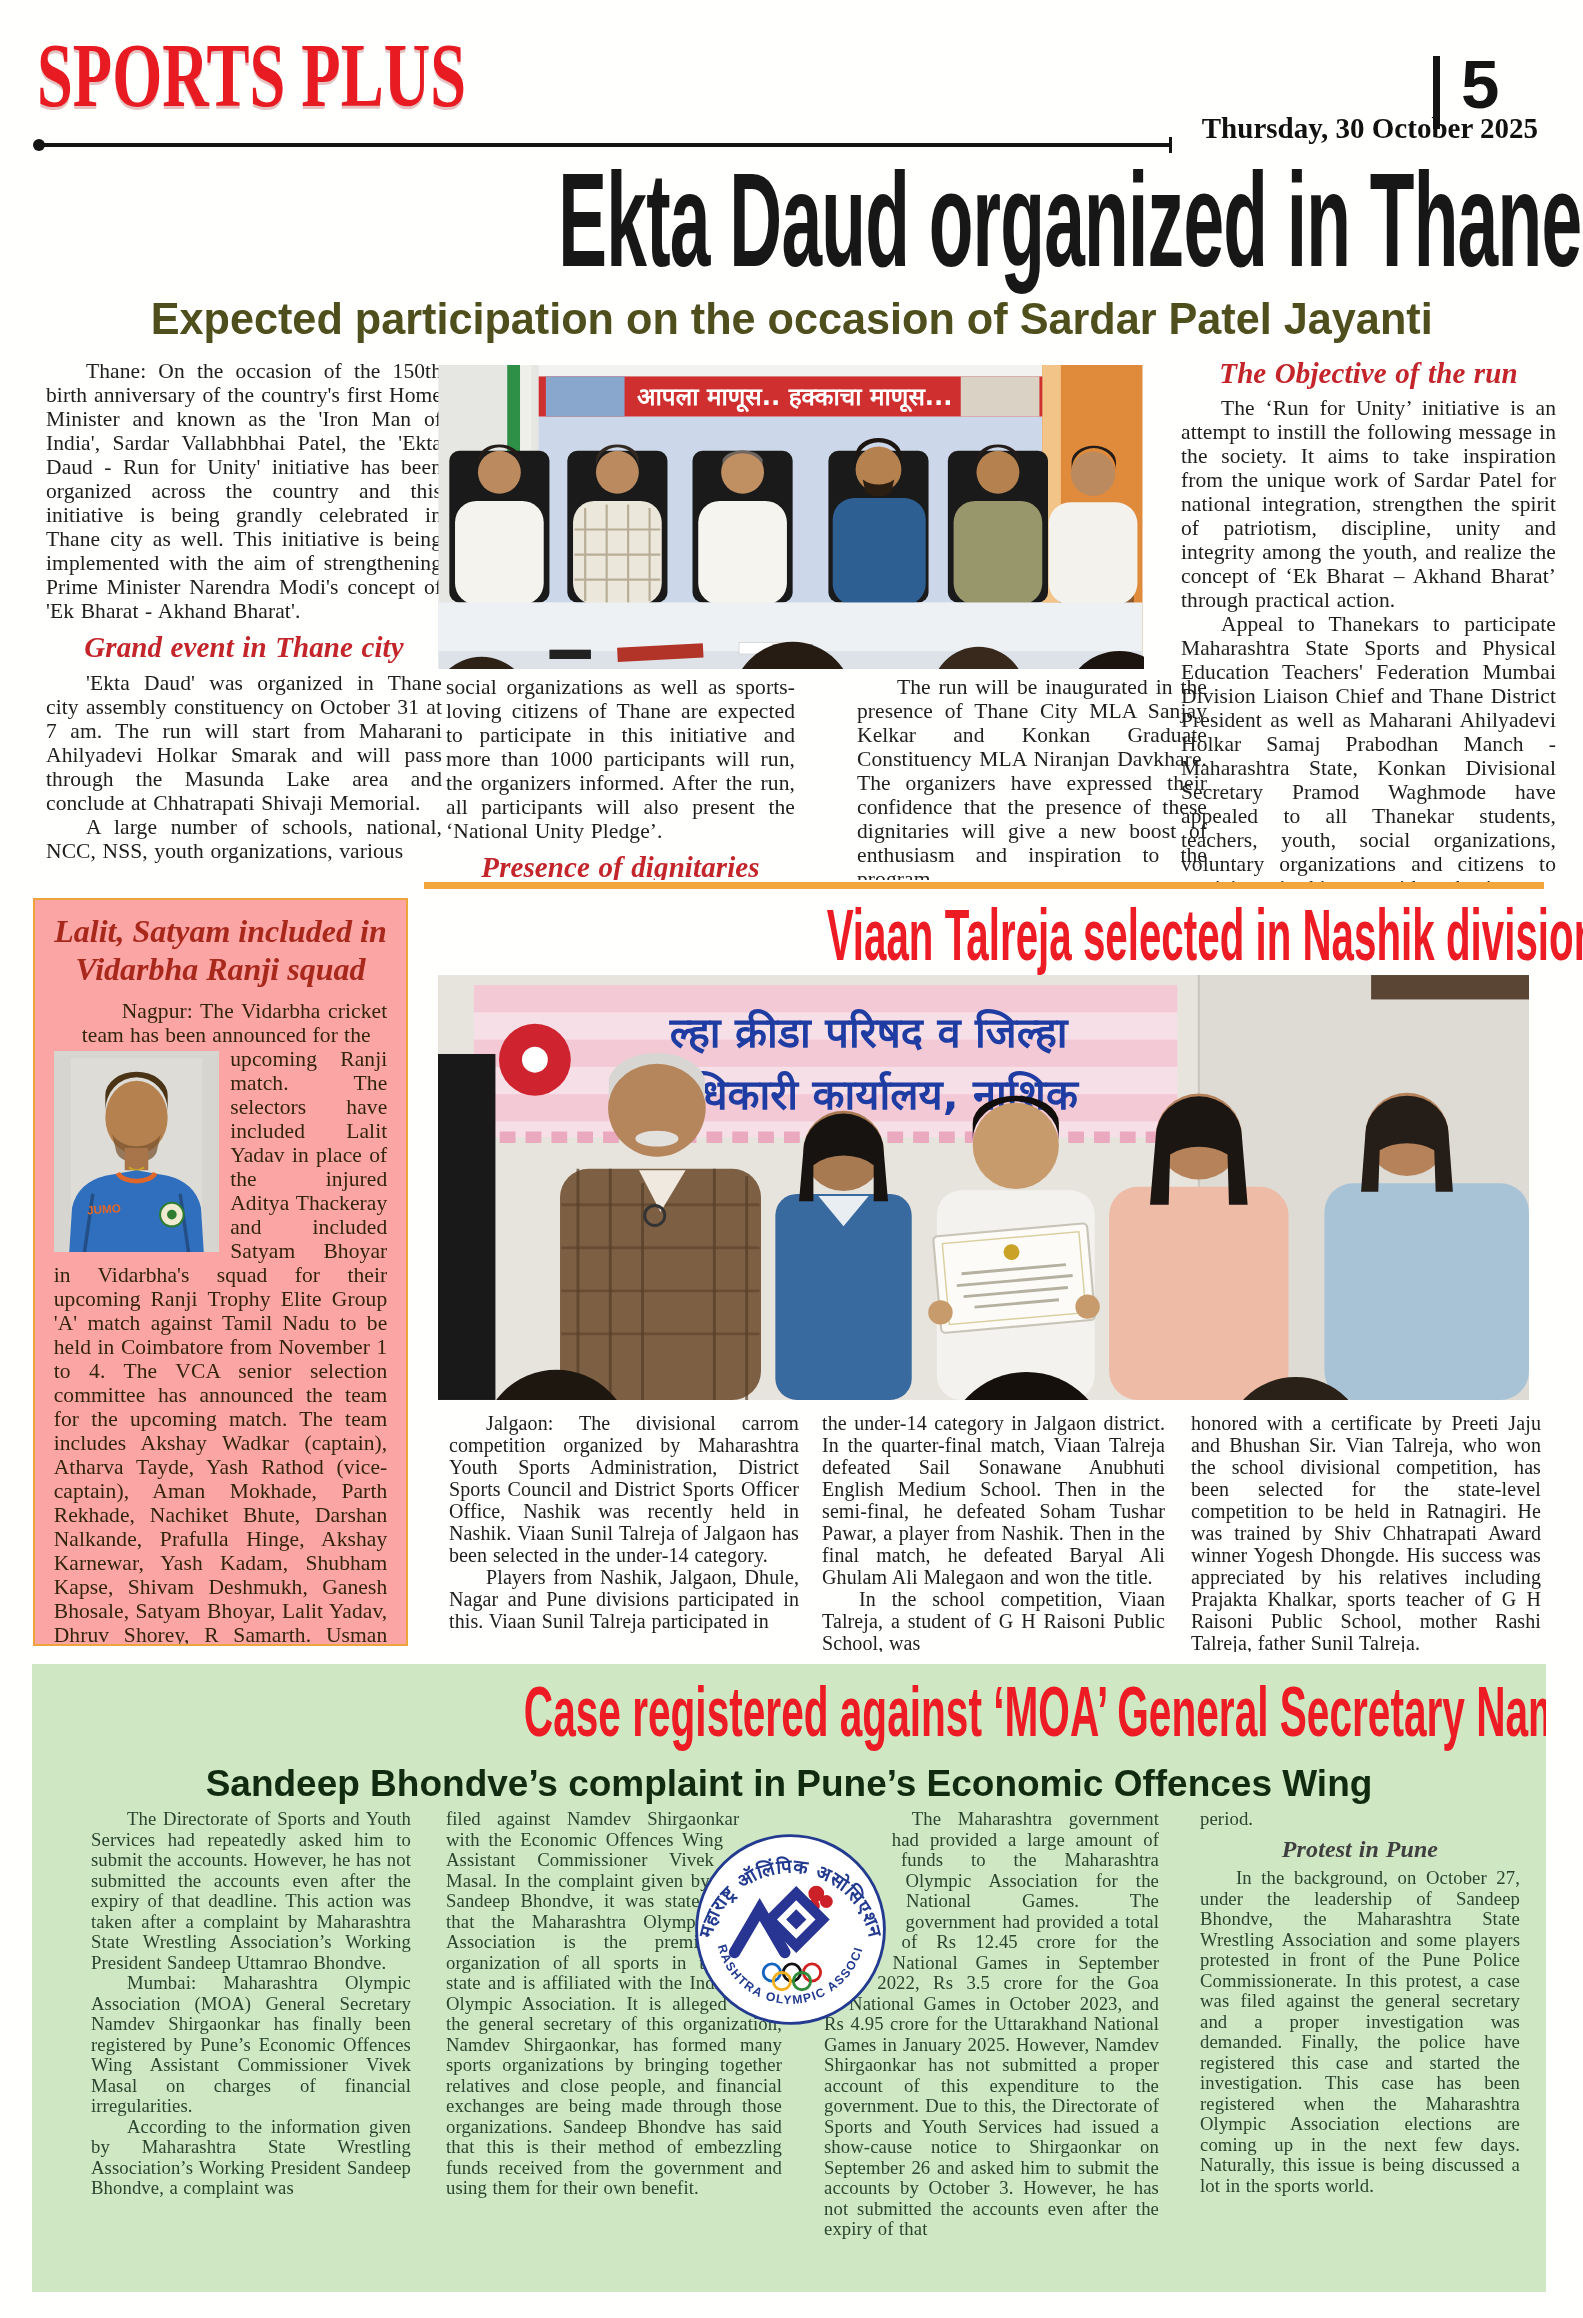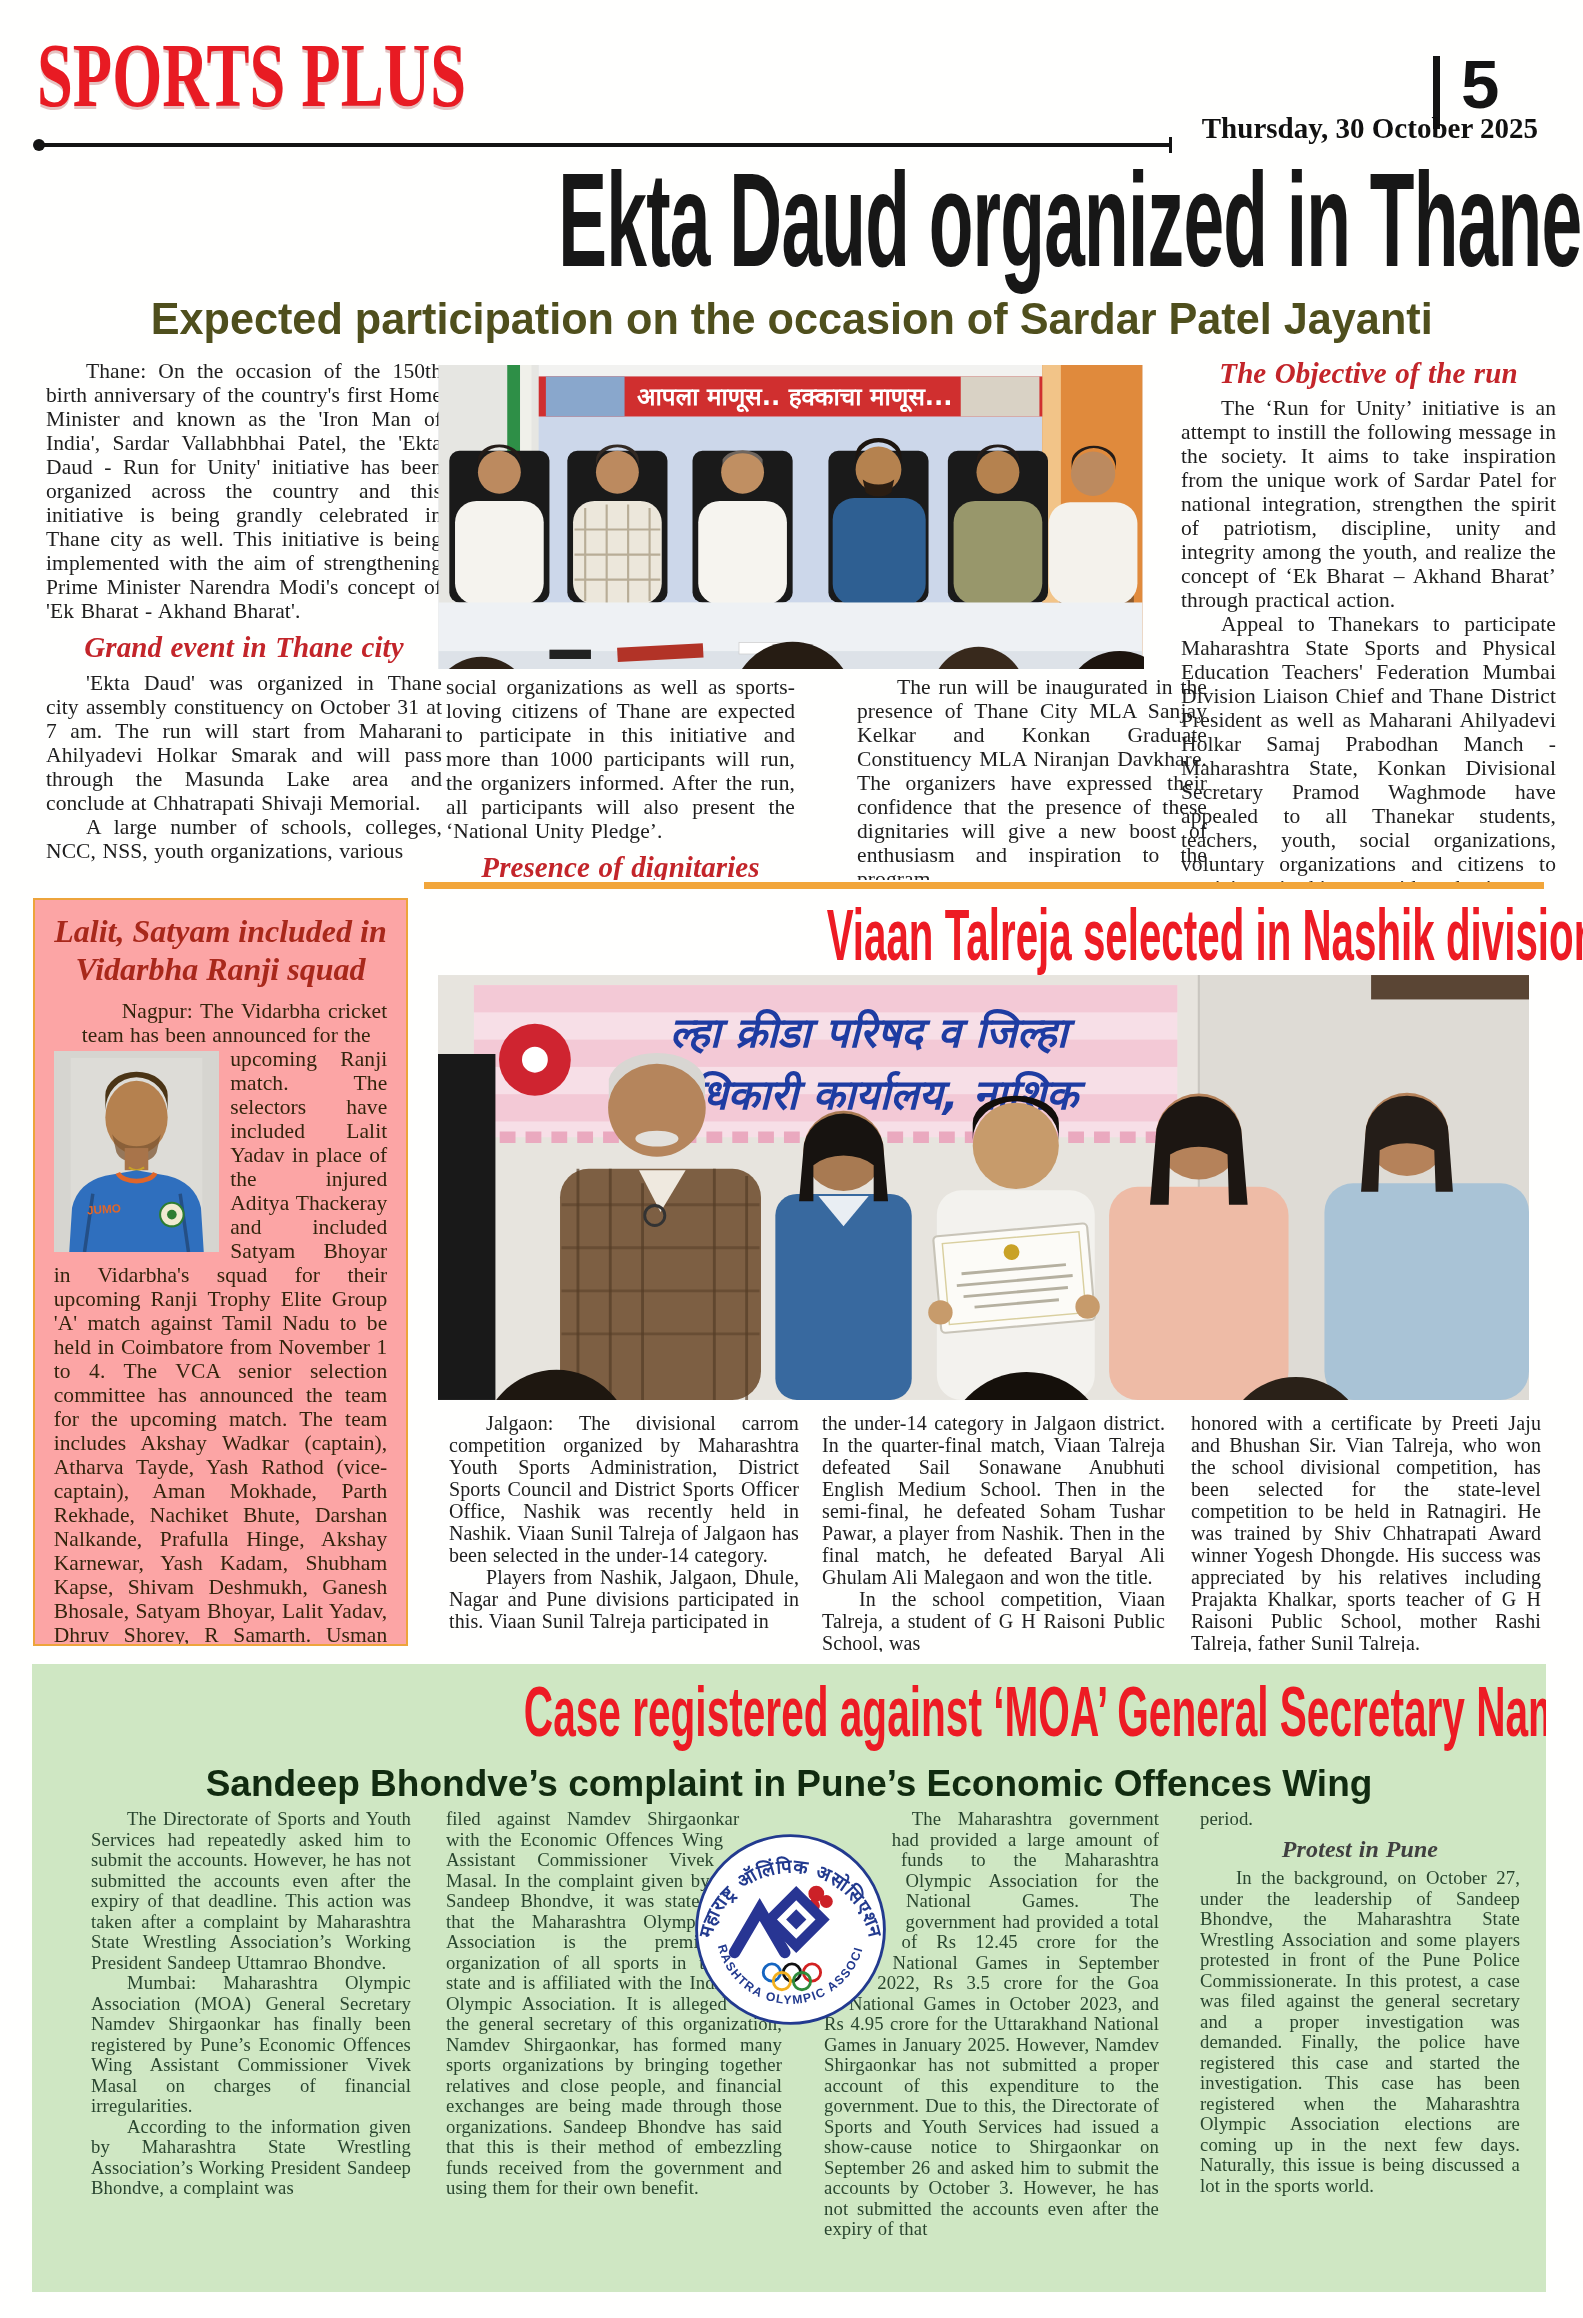--- a/index.html
+++ b/index.html
@@ -62,21 +62,21 @@
   }
   .t-col1 { left:34px;  top:359px; width:396px;  height:524px; }
   .t-col2 { left:434px; top:675px; width:349px;  height:205px; }
   .t-col3 { left:845px;top:675px; width:350px;  height:205px; }
   .t-col4 { left:1169px;top:356px; width:375px;  height:527px; }
   .t-col4 .sec-head { margin-top:0; }
   
   .photo { position:absolute; overflow:hidden; }
   .photo svg { display:block; }
   .photo-dais  { left:437px; top:365px;  width:707px;  height:304px; }
-  .photo-carrom{ left:438px; top:975px; width:1091px; height:425px;font-style:italic; }
+  .photo-carrom{ left:438px; top:975px; width:1091px; height:425px; }
   
   .orange-rule { position:absolute; left:424px; top:882px; width:1120px; height:7.2px; background:#f2a63b; }
   .ranji-box {
     position:absolute; left:33px; top:898px; width:375px; height:748px;
     background:#fca5a5; border:2.9px solid #eda43b; padding:13px 18.7px; overflow:hidden;
   }
   .ranji-head {
     font-family:"Liberation Serif", serif; font-style:italic; font-weight:bold;
     font-size:32px; line-height:1.18; color:#a8281b; text-align:center; margin-bottom:10px;
   }
@@ -140,21 +140,21 @@
     <span class="squeeze">Ekta Daud organized in Thane on Friday</span>
   </div>
   <div class="lead-subhead">
     <span class="squeeze">Expected participation on the occasion of Sardar Patel Jayanti</span>
   </div>
 
   <div class="col t-col t-col1">
     <p>Thane: On the occasion of the 150th birth anniversary of the country's first Home Minister and known as the 'Iron Man of India', Sardar Vallabhbhai Patel, the 'Ekta Daud - Run for Unity' initiative has been organized across the country and this initiative is being grandly celebrated in Thane city as well. This initiative is being implemented with the aim of strengthening Prime Minister Narendra Modi's concept of 'Ek Bharat - Akhand Bharat'.</p>
     <div class="sec-head">Grand event in Thane city</div>
     <p>'Ekta Daud' was organized in Thane city assembly constituency on October 31 at 7 am. The run will start from Maharani Ahilyadevi Holkar Smarak and will pass through the Masunda Lake area and conclude at Chhatrapati Shivaji Memorial.</p>
-    <p>A large number of schools, colleges, NCC, NSS, youth organizations, various</p>
+    <p>A large number of schools, national, NCC, NSS, youth organizations, various</p>
   </div>
 
   <div class="photo photo-dais">
     <svg width="707" height="304" viewBox="0 0 984 425">
       <rect x="0" y="0" width="984" height="425" fill="#dfe3ea"></rect>
       <rect x="0" y="0" width="140" height="425" fill="#e6e6e2"></rect>
       <rect x="96" y="0" width="18" height="332" fill="#2e8f47"></rect>
       <rect x="114" y="0" width="16" height="332" fill="#f0f0ea"></rect>
       <rect x="140" y="0" width="704" height="16" fill="#f2f2f0"></rect>
       <rect x="140" y="72" width="704" height="260" fill="#ccd7ea"></rect>

